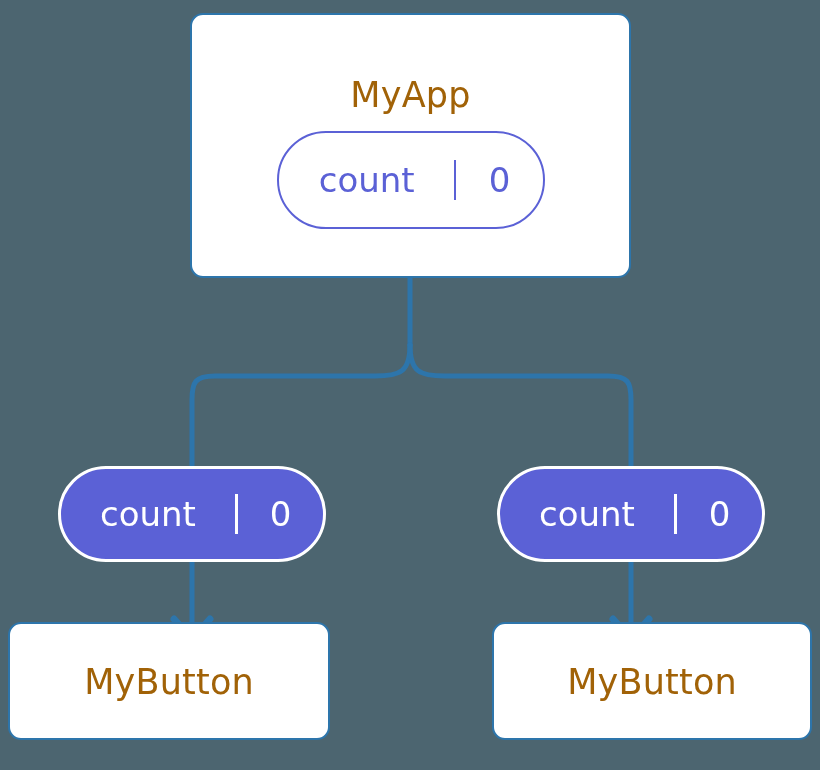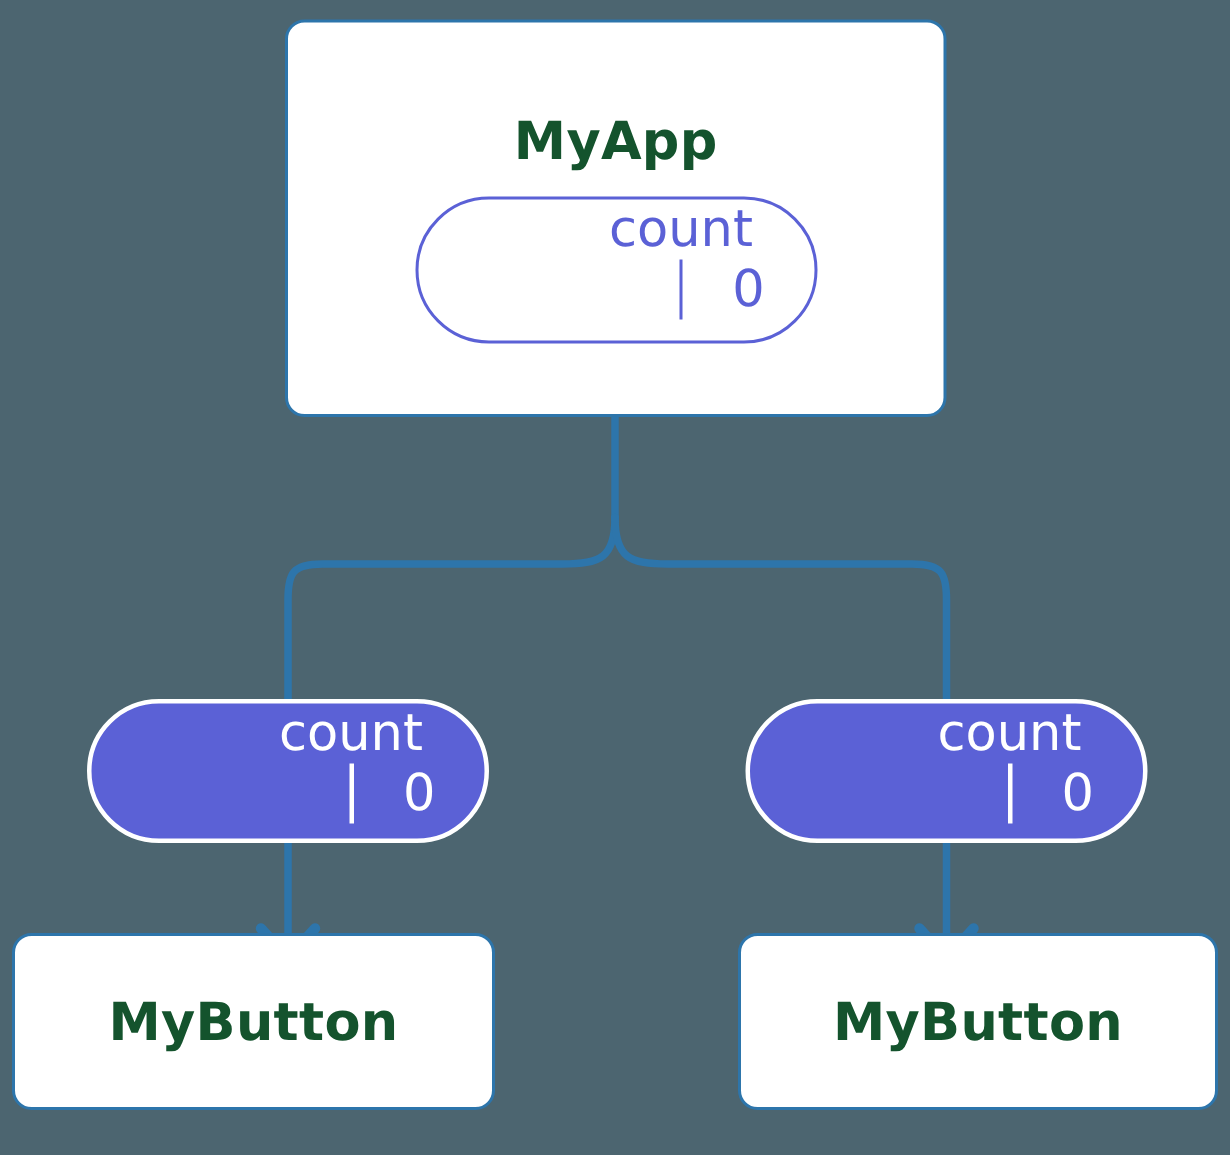--- a/index.html
+++ b/index.html
@@ -33,25 +33,24 @@
     box-sizing: border-box;
     background: #ffffff;
     border: 2px solid #2d75ab;
     border-radius: 13px;
   }
   .card-title {
     position: absolute;
     left: 0;
     width: 100%;
     text-align: center;
-    color: #14532d;
+    color: #a16207;
     font-size: 35px;
     letter-spacing: 0.2px;
     white-space: nowrap;
-    font-weight: bold;
   }
 
   #app-card {
     left: 190px;
     top: 13px;
     width: 441px;
     height: 265px;
   }
   #app-card .card-title {
     top: 60px;
@@ -71,24 +70,23 @@
   }
   .button-card .card-title {
     top: 38px;
   }
 
   
   .pill {
     position: absolute;
     box-sizing: border-box;
     display: flex;
-    align-items: flex-end;
+    align-items: center;
     border-radius: 999px;
     overflow: hidden;
-    flex-direction: column;
   }
   .pill-key,
   .pill-val {
     display: flex;
     align-items: center;
     justify-content: center;
     font-size: 34px;
     white-space: nowrap;
     box-sizing: border-box;
   }

